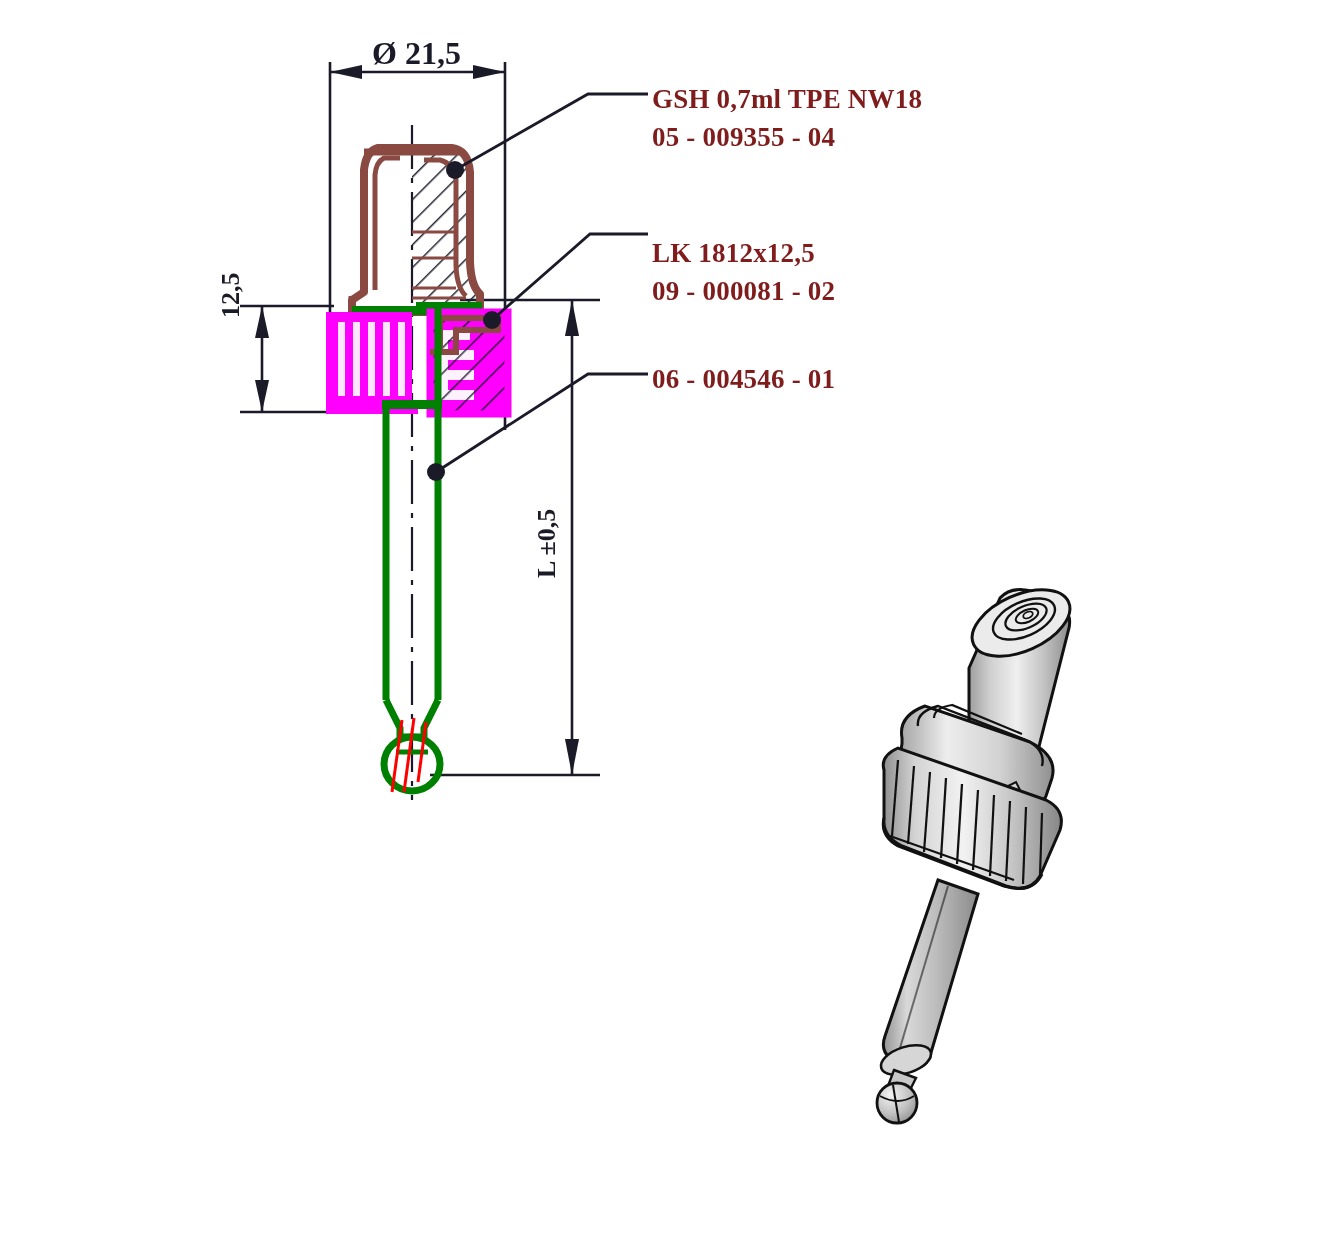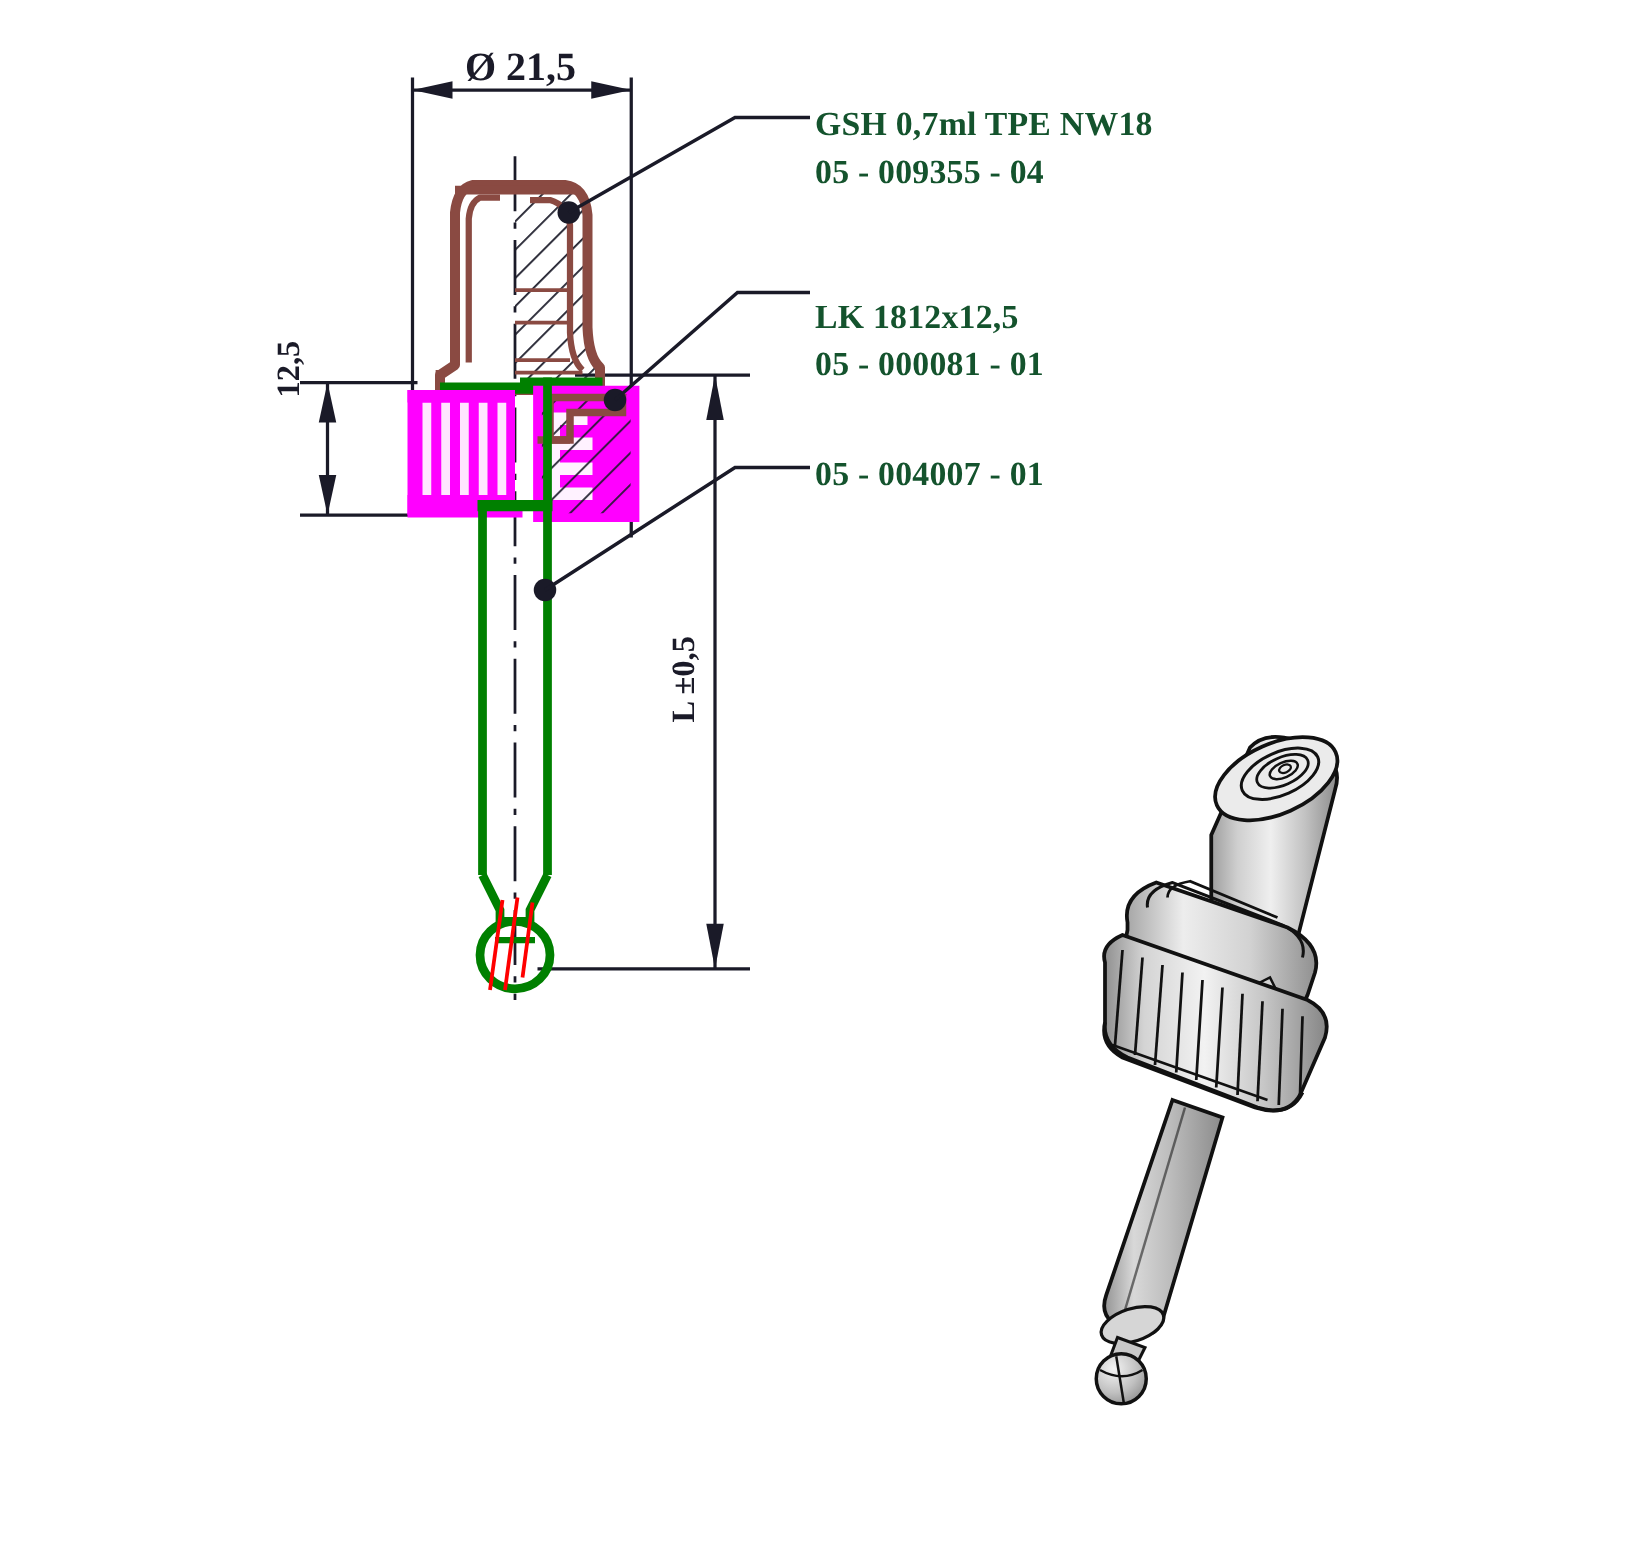--- a/index.html
+++ b/index.html
@@ -19,21 +19,21 @@
     left: 0;
     top: 0;
     width: 1320px;
     height: 1247px;
   }
   .callout-text {
     position: absolute;
     font-family: "Liberation Serif", "DejaVu Serif", serif;
     font-weight: bold;
     font-size: 27px;
-    color: #14532d;
+    color: #7f1d1d;
     line-height: 1.42;
     white-space: nowrap;
     letter-spacing: 0.2px;
   }
   #callout-1 { left: 652px; top: 80px; }
   #callout-2 { left: 652px; top: 220px; margin-top: 14px; }
   #callout-3 { left: 652px; top: 360px; }
   .callout-line2 { display: block; }
   .dim-text {
     position: absolute;
@@ -295,24 +295,24 @@
   </g>
 </svg>
 
 <div class="callout-text" id="callout-1">
   <span>GSH 0,7ml TPE NW18</span>
   <span class="callout-line2">05 - 009355 - 04</span>
 </div>
 
 <div class="callout-text" id="callout-2">
   <span>LK 1812x12,5</span>
-  <span class="callout-line2">05 - 000081 - 01</span>
+  <span class="callout-line2">09 - 000081 - 02</span>
 </div>
 
 <div class="callout-text" id="callout-3">
-  <span class="callout-line2">05 - 004007 - 01</span>
+  <span class="callout-line2">06 - 004546 - 01</span>
 </div>
 
 <div class="dim-text" id="dim-diameter-text">Ø 21,5</div>
 
 <div class="dim-text" id="dim-height-text">12,5</div>
 
 <div class="dim-text" id="dim-length-text">L ±0,5</div>
 
 </body></html>

